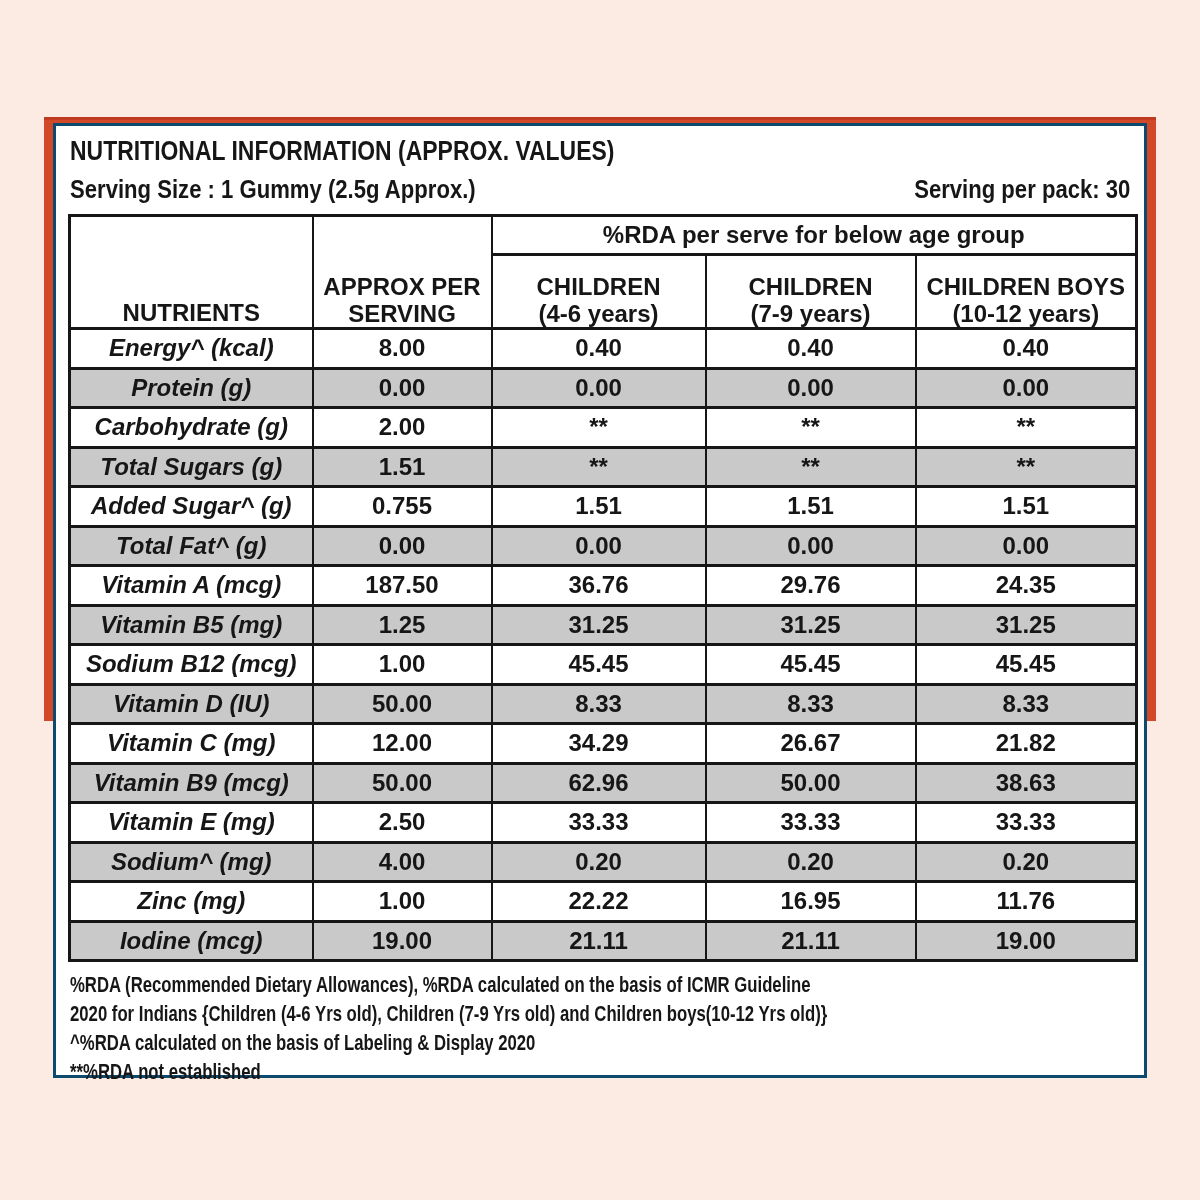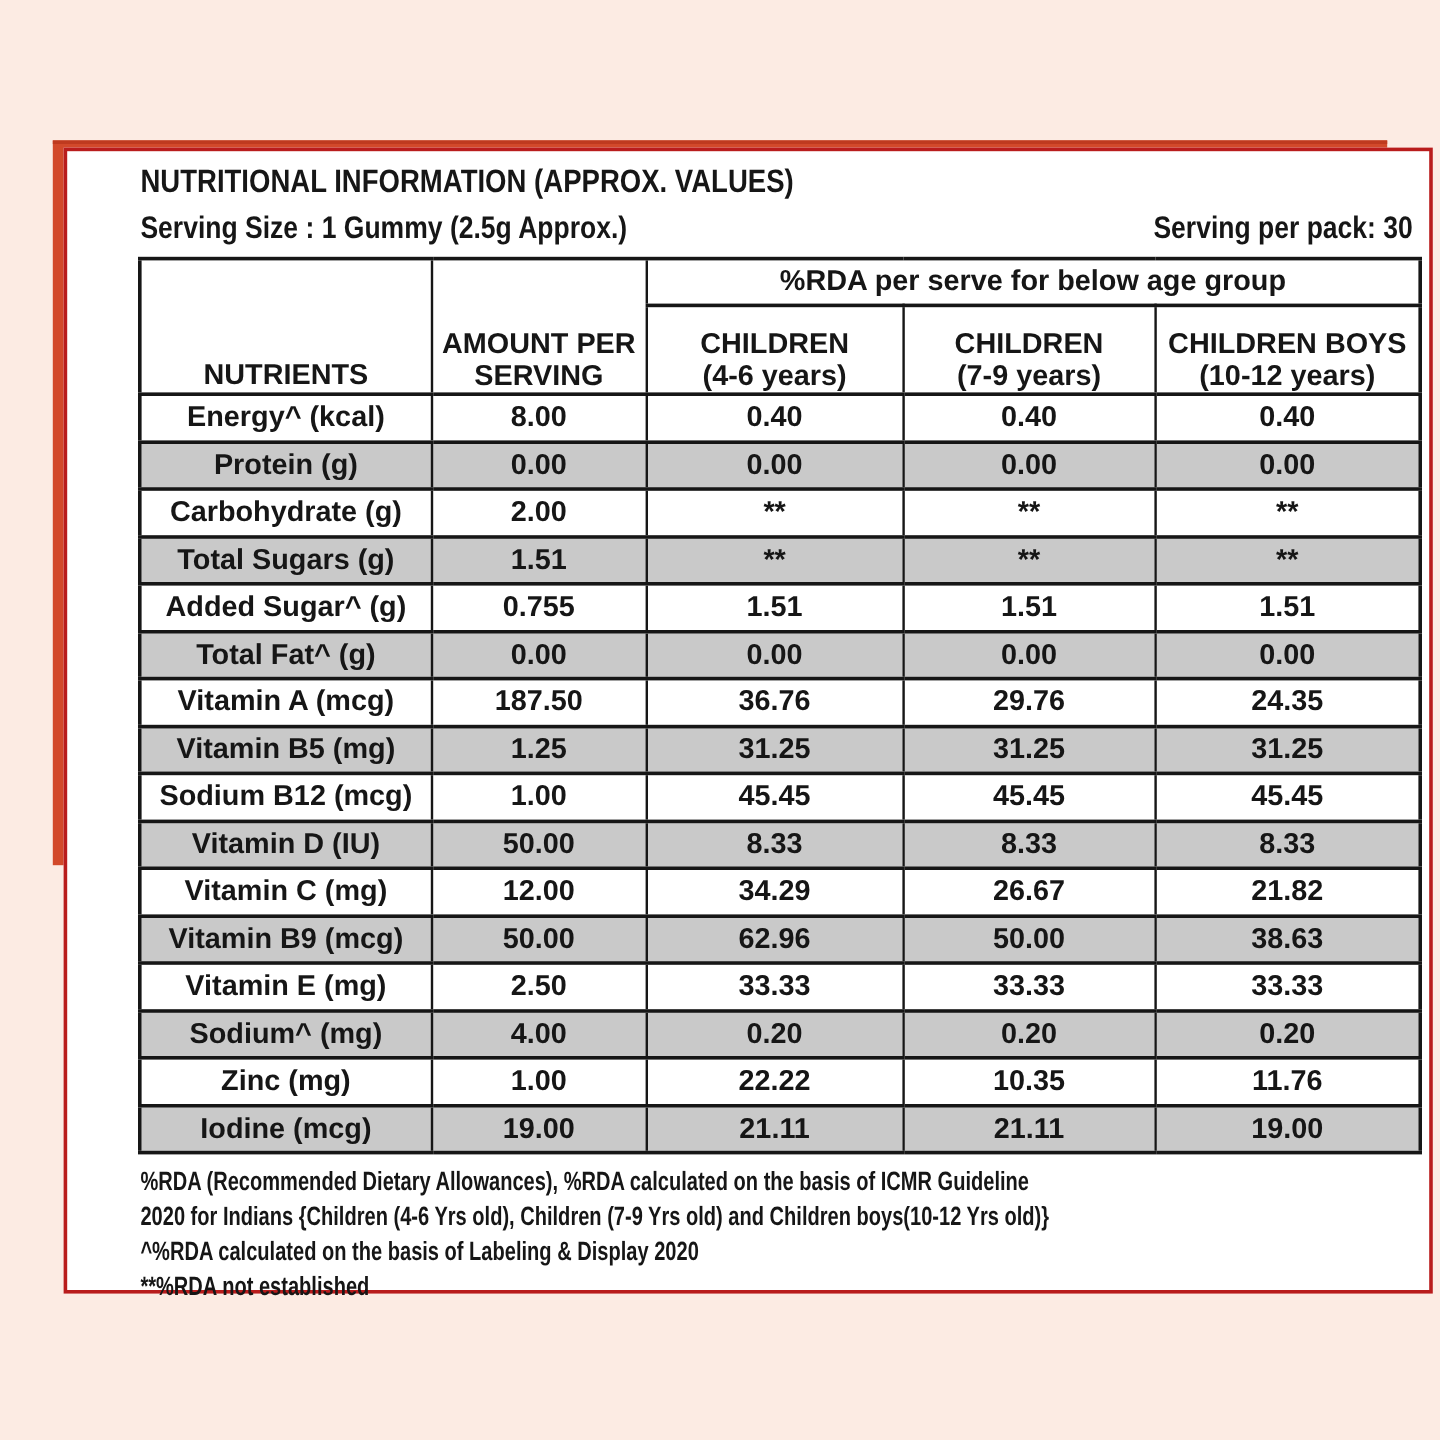--- a/index.html
+++ b/index.html
@@ -16,23 +16,22 @@
     left: 44px; top: 117px;
     width: 1112px; height: 601px;
     background: #d2492a;
     border-top: 3px solid #bf3a1f;
   }
   .card {
     position: absolute;
     left: 53px; top: 123px;
     width: 1088px; height: 949px;
     background: #ffffff;
-    border: 3px solid #b91c1c;
+    border: 3px solid #0c4a6e;
     box-sizing: content-box;
-    padding-left: 47px;
   }
   .title {
     margin: 10px 0 0 14px;
     font-size: 27px;
     font-weight: bold;
     white-space: nowrap;
     transform: scaleX(0.85);
     transform-origin: left center;
     letter-spacing: 0px;
   }
@@ -69,21 +68,21 @@
   thead tr.hrow2 { height: 74px; }
   tbody tr { height: 39.5px; }
   th.th-nutrients {
     text-align: left;
     vertical-align: bottom;
     padding: 0 0 7px 10px;
   }
   th.th-amount { vertical-align: bottom; padding-bottom: 5px; line-height: 27px; }
   th.th-rda { vertical-align: middle; }
   th.th-child { vertical-align: bottom; padding-bottom: 5px; line-height: 27px; margin-top: 14px; }
-  td.td-nutrient { text-align: left; padding-left: 10px; }
+  td.td-nutrient { text-align: left; padding-left: 10px; font-style: italic; }
   tbody tr:nth-child(even) td { background: #c9c9c9; }
   tbody td { line-height: 36px; }
 
   .footnotes {
     margin: 8px 0 0 14px;
     font-size: 22px;
     font-weight: bold;
   }
   .footnote-line {
     transform: scaleX(0.76);
@@ -111,21 +110,21 @@
       <col style="width:243px">
       <col style="width:179px">
       <col style="width:214px">
       <col style="width:210px">
       <col style="width:221px">
     </colgroup>
     <thead>
       <tr class="hrow1">
         <th class="th-nutrients" rowspan="2">NUTRIENTS</th>
         <th class="th-amount" rowspan="2">
-          <div>AMOUNT PER</div>
+          <div>APPROX PER</div>
           <div>SERVING</div>
         </th>
         <th class="th-rda" colspan="3">%RDA per serve for below age group</th>
       </tr>
       <tr class="hrow2">
         <th class="th-child">
           <div>CHILDREN</div>
           <div>(4-6 years)</div>
         </th>
         <th class="th-child">
@@ -234,21 +233,21 @@
           <td class="td-nutrient">Sodium^ (mg)</td>
           <td class="td-value">4.00</td>
           <td class="td-value">0.20</td>
           <td class="td-value">0.20</td>
           <td class="td-value">0.20</td>
         </tr>
         <tr>
           <td class="td-nutrient">Zinc (mg)</td>
           <td class="td-value">1.00</td>
           <td class="td-value">22.22</td>
-          <td class="td-value">10.35</td>
+          <td class="td-value">16.95</td>
           <td class="td-value">11.76</td>
         </tr>
         <tr>
           <td class="td-nutrient">Iodine (mcg)</td>
           <td class="td-value">19.00</td>
           <td class="td-value">21.11</td>
           <td class="td-value">21.11</td>
           <td class="td-value">19.00</td>
         </tr>
       </tbody>

